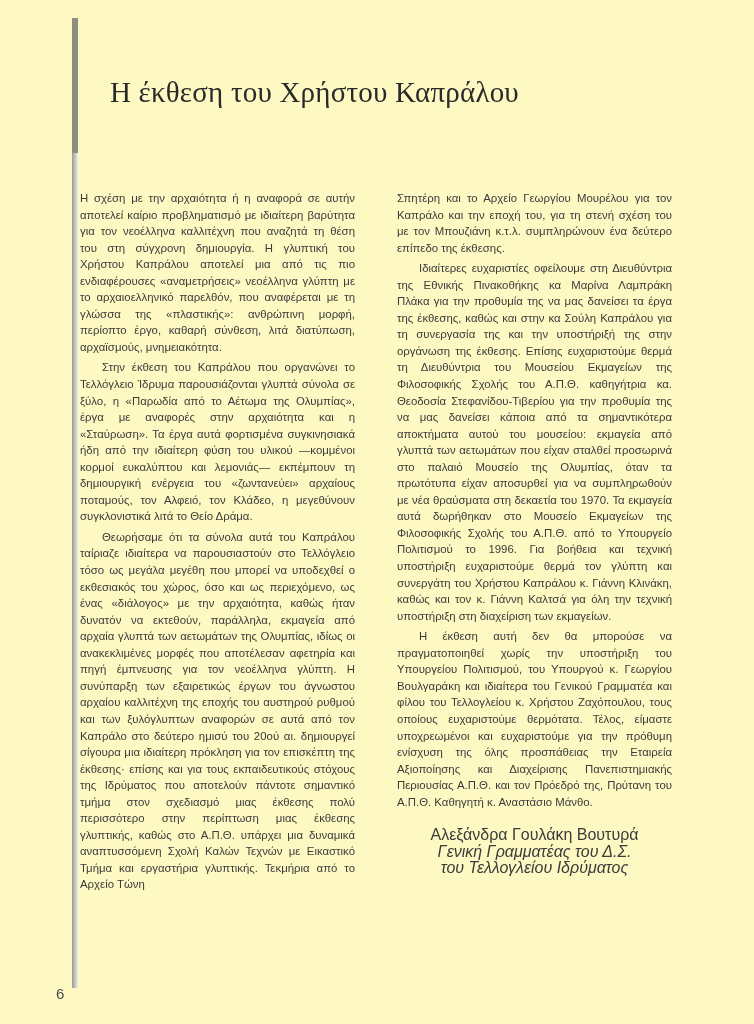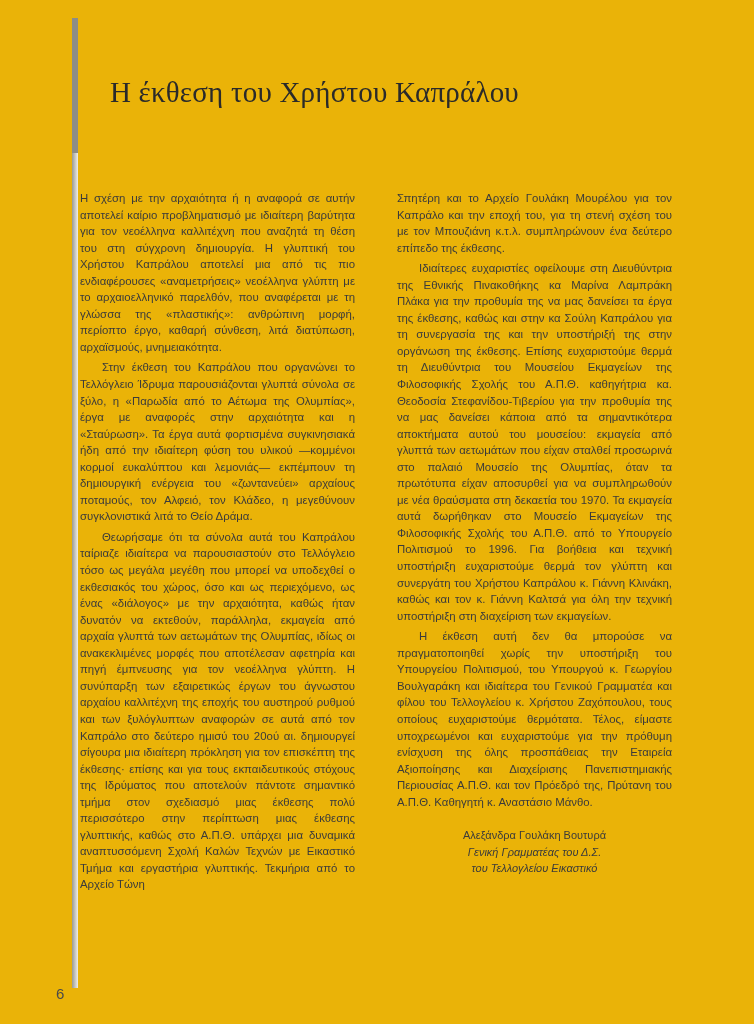--- a/index.html
+++ b/index.html
@@ -10,21 +10,21 @@
     width: 754px;
     height: 1024px;
     background: #ffffff;
     font-family: "Liberation Sans", sans-serif;
     overflow: hidden;
   }
   .page {
     position: relative;
     width: 754px;
     height: 1024px;
-    background: #eab308;
+    background: #fef9c3;
   }
   
   .left-rule {
     position: absolute;
     left: 72px;
     top: 18px;
     width: 6px;
     height: 970px;
     background: linear-gradient(to right, #9a9a93 0%, #c9c9c2 55%, #eeeeea 100%);
   }
@@ -74,21 +74,21 @@
   .para {
     margin: 0 0 0 0;
     text-indent: 22px;
     text-align: justify;
   }
   .para.first { text-indent: 0; }
   .para + .para { margin-top: 4px; }
   .sig {
     margin-top: 17px;
     text-align: center;
-    font-size: 11px;
+    font-size: 16px;
     line-height: 16.3px;
     color: #3b3b3b;
   }
   .sig .name {
     font-style: normal;
   }
   .sig .role {
     font-style: italic;
   }
   
@@ -115,28 +115,28 @@
 
   <div class="columns">
 
     <div class="col col-left">
       <p class="para first">Η σχέση με την αρχαιότητα ή η αναφορά σε αυτήν αποτελεί καίριο προβληματισμό με ιδιαίτερη βαρύτητα για τον νεοέλληνα καλλιτέχνη που αναζητά τη θέση του στη σύγχρονη δημιουργία. Η γλυπτική του Χρήστου Καπράλου αποτελεί μια από τις πιο ενδιαφέρουσες «αναμετρήσεις» νεοέλληνα γλύπτη με το αρχαιοελληνικό παρελθόν, που αναφέρεται με τη γλώσσα της «πλαστικής»: ανθρώπινη μορφή, περίοπτο έργο, καθαρή σύνθεση, λιτά διατύπωση, αρχαϊσμούς, μνημειακότητα.</p>
       <p class="para">Στην έκθεση του Καπράλου που οργανώνει το Τελλόγλειο Ίδρυμα παρουσιάζονται γλυπτά σύνολα σε ξύλο, η «Παρωδία από το Αέτωμα της Ολυμπίας», έργα με αναφορές στην αρχαιότητα και η «Σταύρωση». Τα έργα αυτά φορτισμένα συγκινησιακά ήδη από την ιδιαίτερη φύση του υλικού —κομμένοι κορμοί ευκαλύπτου και λεμονιάς— εκπέμπουν τη δημιουργική ενέργεια του «ζωντανεύει» αρχαίους ποταμούς, τον Αλφειό, τον Κλάδεο, η μεγεθύνουν συγκλονιστικά λιτά το Θείο Δράμα.</p>
       <p class="para">Θεωρήσαμε ότι τα σύνολα αυτά του Καπράλου ταίριαζε ιδιαίτερα να παρουσιαστούν στο Τελλόγλειο τόσο ως μεγάλα μεγέθη που μπορεί να υποδεχθεί ο εκθεσιακός του χώρος, όσο και ως περιεχόμενο, ως ένας «διάλογος» με την αρχαιότητα, καθώς ήταν δυνατόν να εκτεθούν, παράλληλα, εκμαγεία από αρχαία γλυπτά των αετωμάτων της Ολυμπίας, ιδίως οι ανακεκλιμένες μορφές που αποτέλεσαν αφετηρία και πηγή έμπνευσης για τον νεοέλληνα γλύπτη. Η συνύπαρξη των εξαιρετικώς έργων του άγνωστου αρχαίου καλλιτέχνη της εποχής του αυστηρού ρυθμού και των ξυλόγλυπτων αναφορών σε αυτά από τον Καπράλο στο δεύτερο ημισύ του 20ού αι. δημιουργεί σίγουρα μια ιδιαίτερη πρόκληση για τον επισκέπτη της έκθεσης· επίσης και για τους εκπαιδευτικούς στόχους της Ιδρύματος που αποτελούν πάντοτε σημαντικό τμήμα στον σχεδιασμό μιας έκθεσης πολύ περισσότερο στην περίπτωση μιας έκθεσης γλυπτικής, καθώς στο Α.Π.Θ. υπάρχει μια δυναμικά αναπτυσσόμενη Σχολή Καλών Τεχνών με Εικαστικό Τμήμα και εργαστήρια γλυπτικής. Τεκμήρια από το Αρχείο Τώνη</p>
     </div>
 
     <div class="col col-right">
-      <p class="para first">Σπητέρη και το Αρχείο Γουλάκη Μουρέλου για τον Καπράλο και την εποχή του, για τη στενή σχέση του με τον Μπουζιάνη κ.τ.λ. συμπληρώνουν ένα δεύτερο επίπεδο της έκθεσης.</p>
+      <p class="para first">Σπητέρη και το Αρχείο Γεωργίου Μουρέλου για τον Καπράλο και την εποχή του, για τη στενή σχέση του με τον Μπουζιάνη κ.τ.λ. συμπληρώνουν ένα δεύτερο επίπεδο της έκθεσης.</p>
       <p class="para">Ιδιαίτερες ευχαριστίες οφείλουμε στη Διευθύντρια της Εθνικής Πινακοθήκης κα Μαρίνα Λαμπράκη Πλάκα για την προθυμία της να μας δανείσει τα έργα της έκθεσης, καθώς και στην κα Σούλη Καπράλου για τη συνεργασία της και την υποστήριξή της στην οργάνωση της έκθεσης. Επίσης ευχαριστούμε θερμά τη Διευθύντρια του Μουσείου Εκμαγείων της Φιλοσοφικής Σχολής του Α.Π.Θ. καθηγήτρια κα. Θεοδοσία Στεφανίδου-Τιβερίου για την προθυμία της να μας δανείσει κάποια από τα σημαντικότερα αποκτήματα αυτού του μουσείου: εκμαγεία από γλυπτά των αετωμάτων που είχαν σταλθεί προσωρινά στο παλαιό Μουσείο της Ολυμπίας, όταν τα πρωτότυπα είχαν αποσυρθεί για να συμπληρωθούν με νέα θραύσματα στη δεκαετία του 1970. Τα εκμαγεία αυτά δωρήθηκαν στο Μουσείο Εκμαγείων της Φιλοσοφικής Σχολής του Α.Π.Θ. από το Υπουργείο Πολιτισμού το 1996. Για βοήθεια και τεχνική υποστήριξη ευχαριστούμε θερμά τον γλύπτη και συνεργάτη του Χρήστου Καπράλου κ. Γιάννη Κλινάκη, καθώς και τον κ. Γιάννη Καλτσά για όλη την τεχνική υποστήριξη στη διαχείριση των εκμαγείων.</p>
       <p class="para">Η έκθεση αυτή δεν θα μπορούσε να πραγματοποιηθεί χωρίς την υποστήριξη του Υπουργείου Πολιτισμού, του Υπουργού κ. Γεωργίου Βουλγαράκη και ιδιαίτερα του Γενικού Γραμματέα και φίλου του Τελλογλείου κ. Χρήστου Ζαχόπουλου, τους οποίους ευχαριστούμε θερμότατα. Τέλος, είμαστε υποχρεωμένοι και ευχαριστούμε για την πρόθυμη ενίσχυση της όλης προσπάθειας την Εταιρεία Αξιοποίησης και Διαχείρισης Πανεπιστημιακής Περιουσίας Α.Π.Θ. και τον Πρόεδρό της, Πρύτανη του Α.Π.Θ. Καθηγητή κ. Αναστάσιο Μάνθο.</p>
 
       <div class="sig">
         <div class="name">Αλεξάνδρα Γουλάκη Βουτυρά</div>
         <div class="role">Γενική Γραμματέας του Δ.Σ.</div>
-        <div class="role">του Τελλογλείου Εικαστικό</div>
+        <div class="role">του Τελλογλείου Ιδρύματος</div>
       </div>
     </div>
 
   </div>
 
   <div class="folio">6</div>
 
 </div>
 
 </body></html>

